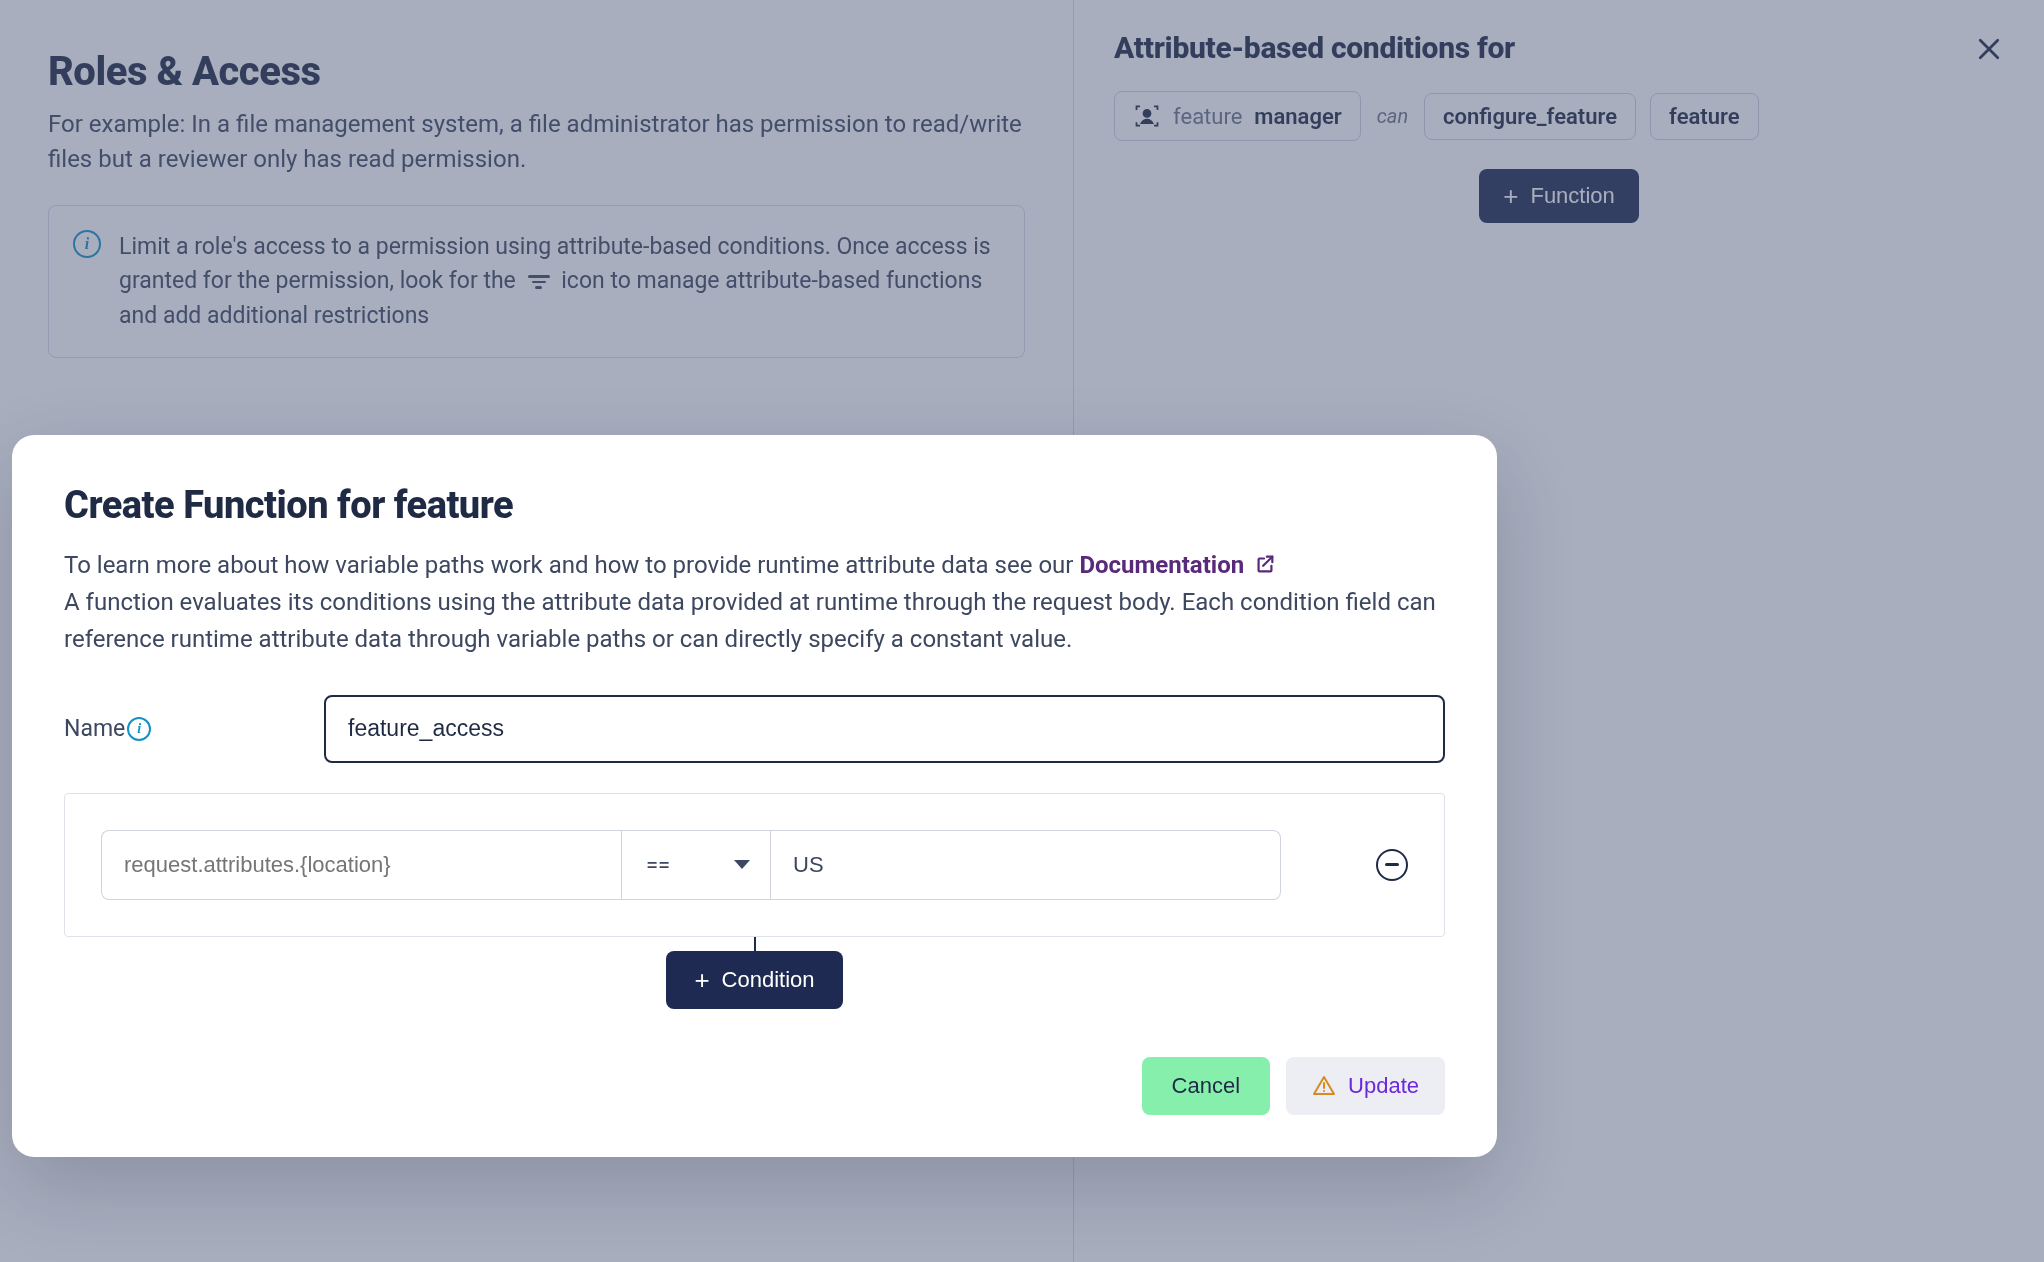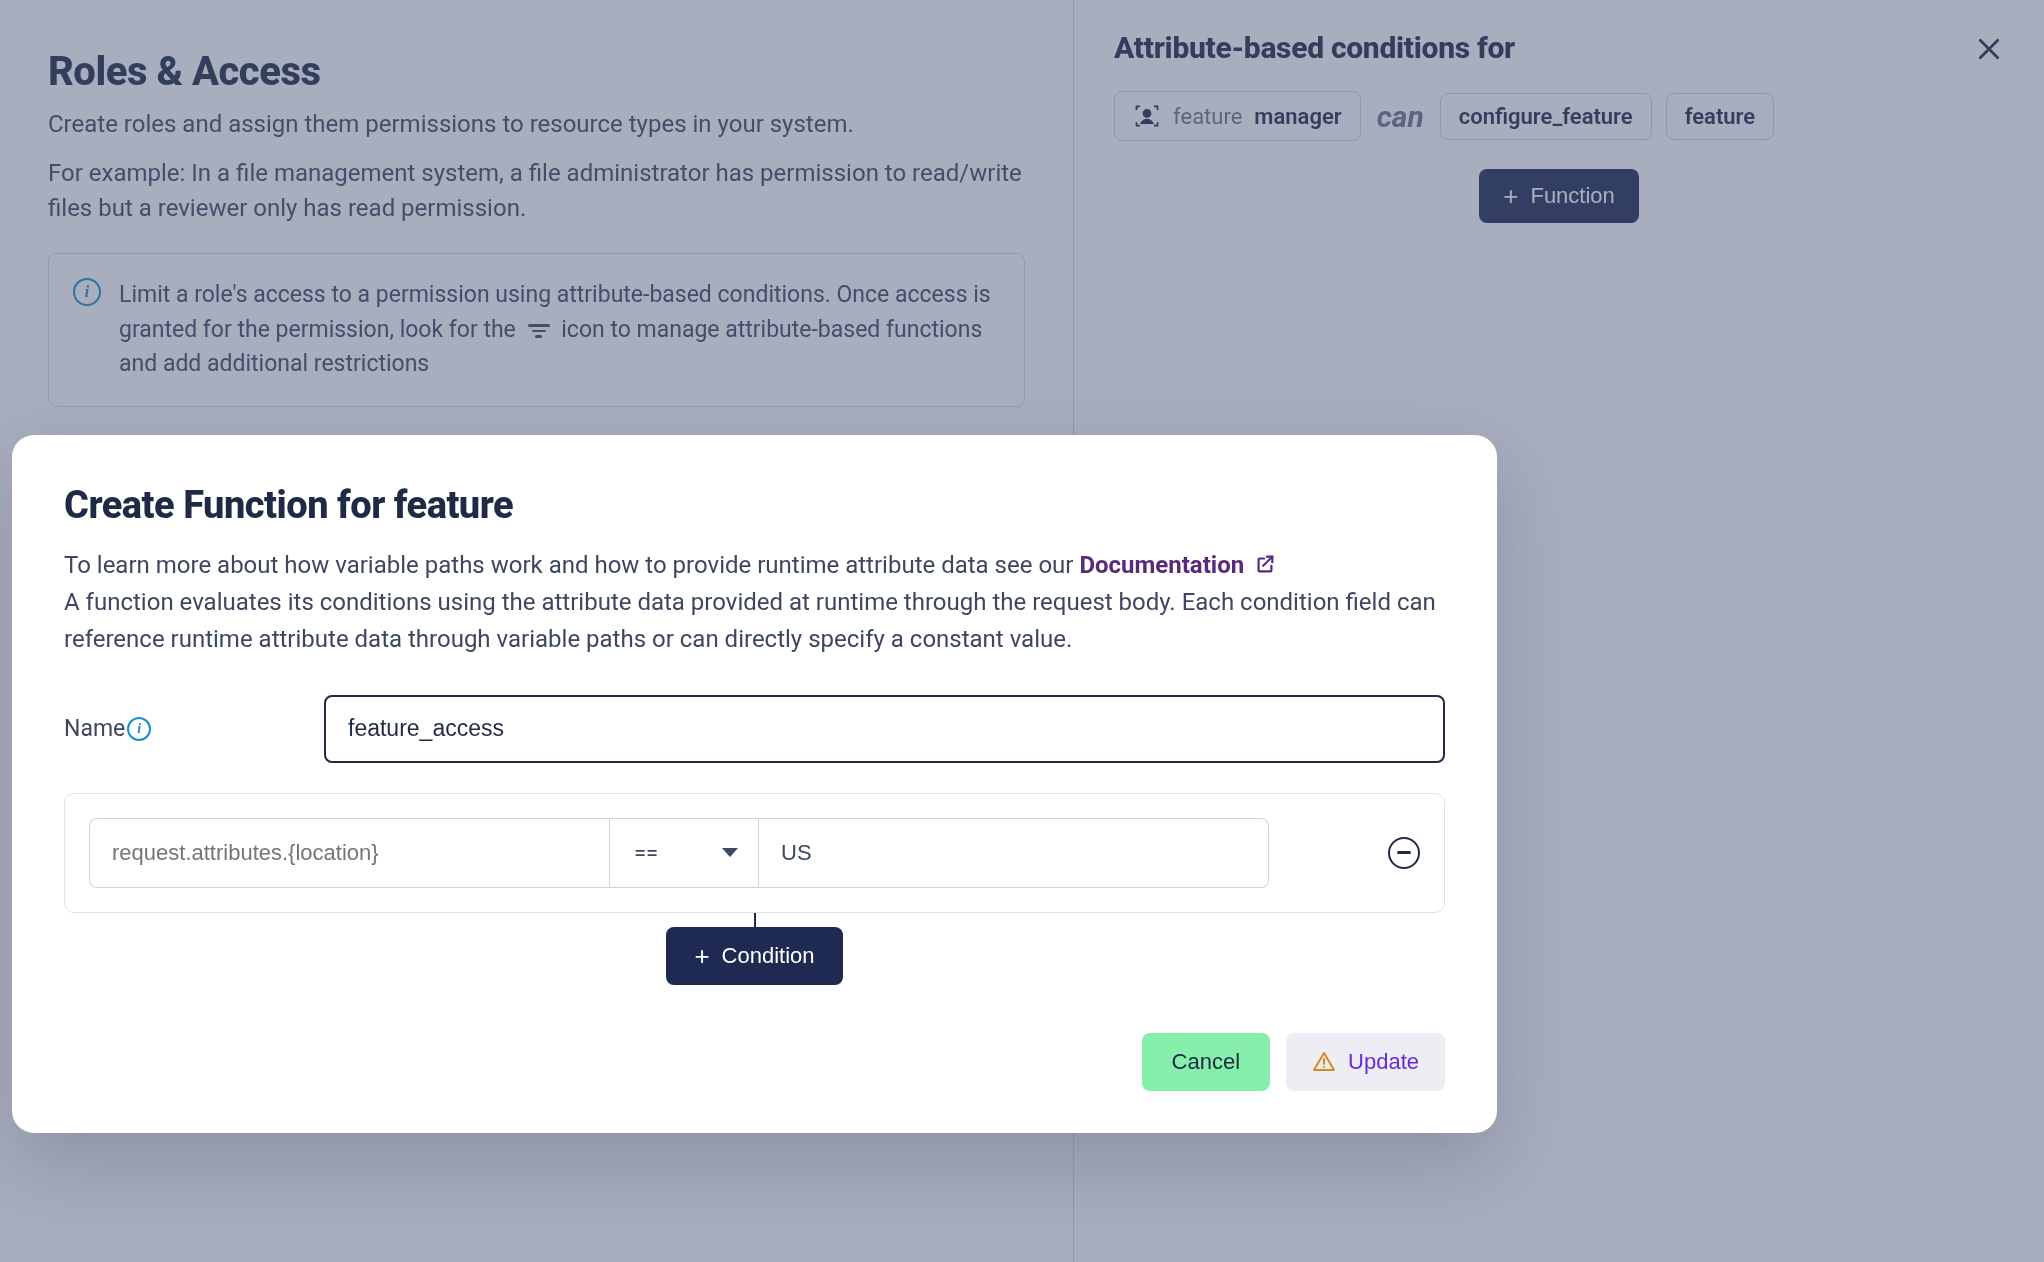--- a/index.html
+++ b/index.html
@@ -108,23 +108,22 @@
     border: 1px solid #cdd3de;
     border-radius: 8px;
     padding: 10px 18px;
     display: flex; align-items: center; gap: 12px;
     font-size: 22px;
     background: #fff;
   }
   .chip .muted { color: #6b7489; }
   .chip .strong { color: #1f2a44; font-weight: 600; }
   .chip-plain {
-    font-size: 30px; color: #6b7489; font-style: italic;
+    font-size: 20px; color: #6b7489; font-style: italic;
     padding: 0 2px;
-    font-weight: bold;
   }
   .role-glyph {
     width: 28px; height: 28px;
     display: inline-flex; align-items: center; justify-content: center;
   }
   .role-glyph svg { width: 28px; height: 28px; }
 
   .fn-area {
     margin-top: 28px;
     display: flex; flex-direction: column; align-items: center;
@@ -224,22 +223,22 @@
     border-radius: 8px;
     font-size: 23px;
     padding: 0 22px;
     color: #1f2a44;
     outline: none;
   }
 
   .cond-card {
     margin-top: 30px;
     border: 1px solid #dfe2ea;
-    border-radius: 10px;
-    padding: 24px;
+    border-radius: 4px;
+    padding: 36px;
     display: flex; align-items: center; gap: 0;
     position: relative;
   }
   .cond-left, .cond-right {
     height: 70px;
     border: 1px solid #cfd4de;
     font-size: 22px;
     padding: 0 22px;
     color: #6b7489;
     background: #fff;
@@ -329,21 +328,20 @@
   }
   .warn-tri svg { width: 100%; height: 100%; }
 
 </style>
 </head>
 <body>
 
 <div class="page">
   <div class="left-pane">
     <h1 class="page-title">Roles &amp; Access</h1>
-    <p class="page-sub">Create roles and assign them permissions to resource types in your system.</p>
     <p class="page-sub">For example: In a file management system, a file administrator has permission to read/write files but a reviewer only has read permission.</p>
 
     <div class="info-box">
       <span class="info-icon">i</span>
       <div class="info-text">
         <span>Limit a role's access to a permission using attribute-based conditions. Once access is granted for the permission, look for the</span>
         <span class="filter-inline-icon">
           <span></span>
             <span></span>
             <span></span>

